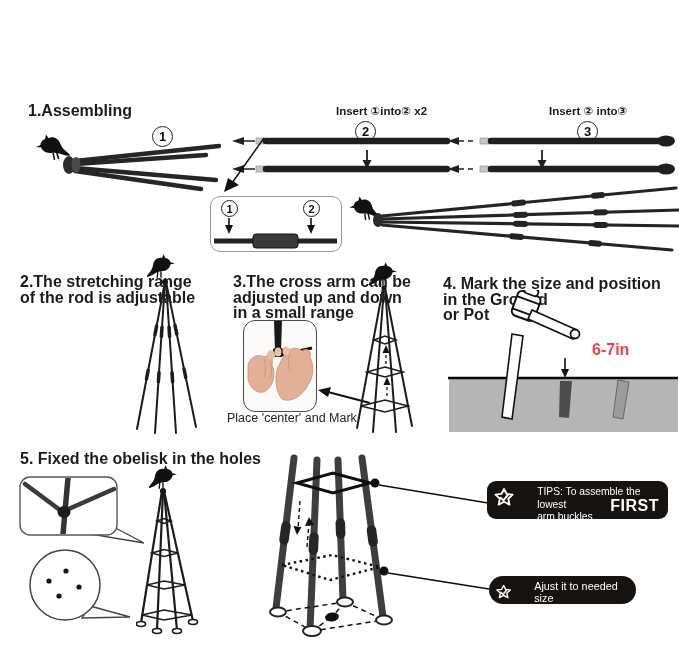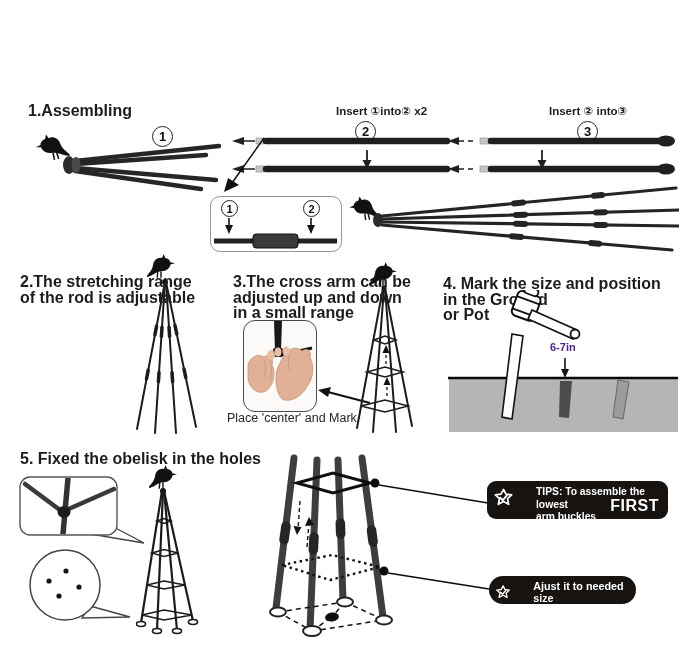--- a/index.html
+++ b/index.html
@@ -20,37 +20,37 @@
   }
   .insert-label { position:absolute; font-weight:bold; font-size:11.5px; color:#1c1c1c; }
   .badge {
     position:absolute; box-sizing:border-box; width:21px; height:21px;
     border:1.5px solid #222; border-radius:50%; background:#fff;
     display:flex; align-items:center; justify-content:center;
     font-weight:bold; font-size:13px; color:#111;
   }
   .badge.small { width:17px; height:17px; font-size:11px; border-width:1.2px; }
   .caption { position:absolute; font-size:12.5px; color:#242424; }
-  .depth { position:absolute; font-size:11px; font-weight:600; color:#4c1d95; }
+  .depth { position:absolute; font-size:16px; font-weight:600; color:#ef4444;margin-left:42px; }
   .joint-box {
     position:absolute; left:210px; top:196px; width:132px; height:56px;
     border:1.5px solid #979797; border-radius:10px; background:#fff; box-sizing:border-box;
   }
   .hands-box {
     position:absolute; left:243px; top:320px; width:74px; height:92px;
     border:1.5px solid #4a4a4a; border-radius:12px; background:#fbfaf8;
     overflow:hidden; box-sizing:border-box;
   }
   .tip-box {
     position:absolute; background:#171310; color:#fff; display:flex; align-items:flex-start;
     box-sizing:border-box;
   }
   .tip1 { left:487px; top:481px; width:181px; height:38px; border-radius:9px; padding:5px 6px 0 6px; }
   .tip2 { left:489px; top:576px; width:147px; height:28px; border-radius:14px; padding:4px 6px 0 6px; align-items:center; }
-  .tip-text { font-weight:bold; font-size:10.3px; line-height:12.5px; white-space:pre-line; margin-left:22px; }
+  .tip-text { font-weight:normal; font-size:10.3px; line-height:12.5px; white-space:pre-line; margin-left:22px; }
   .tip2 .tip-text { font-size:10.8px; margin-top:-3px; }
   .tip-first { position:absolute; right:9px; bottom:4px; font-weight:bold; font-size:16px; letter-spacing:.5px;margin-top:40px; }
   svg { display:block; }
 </style>
 </head>
 <body>
 
 <div id="canvas">
 
   <svg class="abs" style="width:0;height:0;overflow:hidden" aria-hidden="true">

